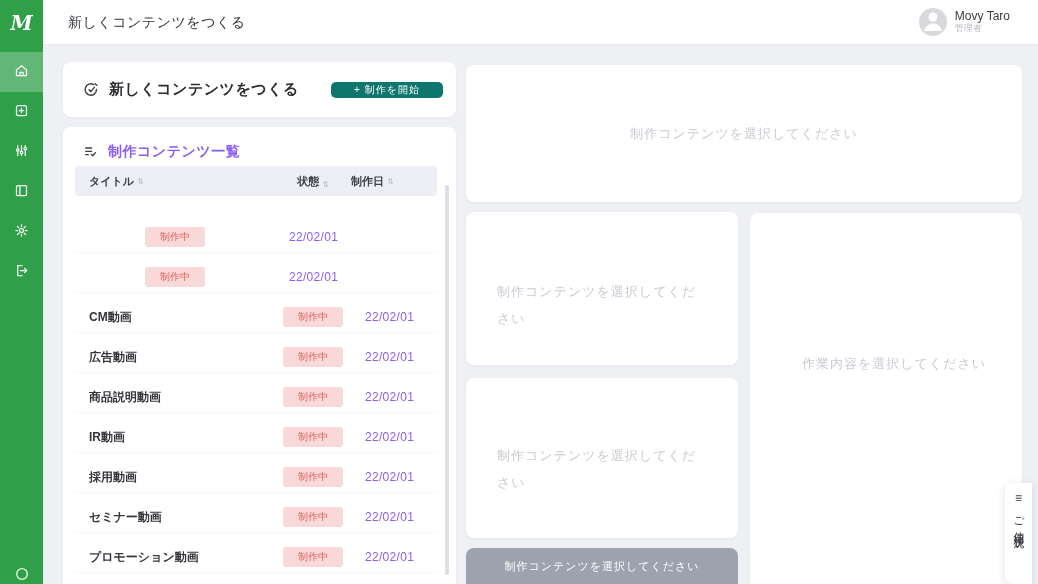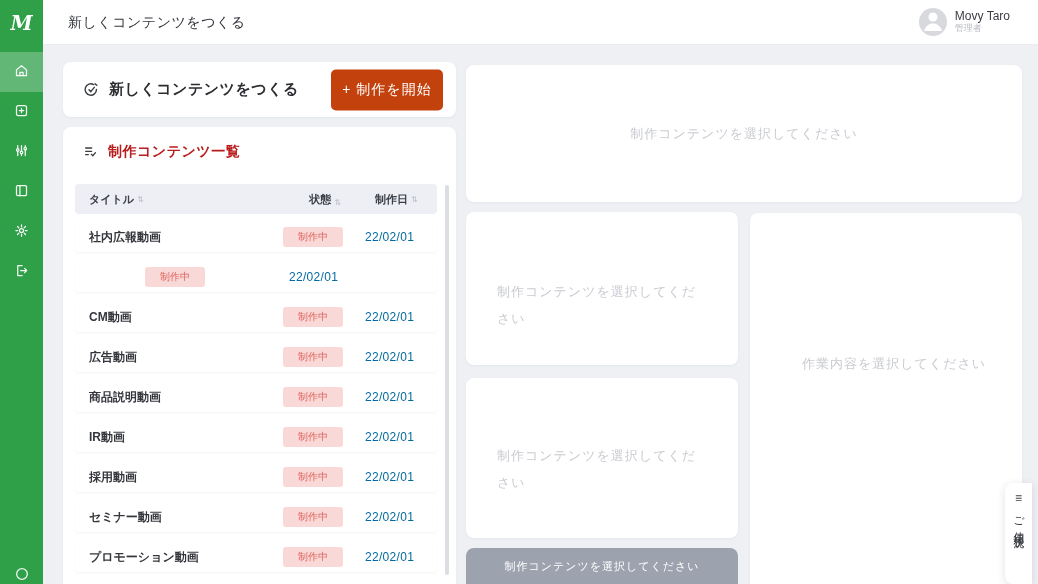--- a/index.html
+++ b/index.html
@@ -28,42 +28,42 @@
   .user-role { font-size:9px; color:#b8bbc1; line-height:11px; }
 
   
   .card { position:absolute; background:#fff; border-radius:8px; box-shadow:0 1px 3px rgba(40,50,70,.05); }
 
   
   .create-card { left:63px; top:62px; width:393px; height:55px; display:flex; align-items:center; padding-left:20px; }
   .create-card .ttl-icon { margin-right:9px; display:flex; }
   .create-title { font-size:15px; font-weight:700; color:#2b2d31; letter-spacing:.5px; }
   .start-btn { position:absolute; right:13px; top:50%; transform:translateY(-50%);
-               width:112px; height:41px; background:#c2410c; color:#fff; border:none; border-radius:5px;
-               font-size:14px; letter-spacing:1px; cursor:pointer; font-family:inherit; }
+               width:112px; height:16px; background:#0f766e; color:#fff; border:none; border-radius:5px;
+               font-size:10px; letter-spacing:1px; cursor:pointer; font-family:inherit; }
 
   
   .list-card { left:63px; top:127px; width:393px; height:470px; }
   .list-head { display:flex; align-items:center; padding:16px 0 0 20px; }
   .list-head .ttl-icon { margin-right:9px; display:flex; }
-  .list-title { font-size:14px; font-weight:700; color:#b91c1c; letter-spacing:.5px; }
-  .thead { position:absolute; left:12px; top:57px; width:362px; height:30px; background:#edeff5; border-radius:4px;
+  .list-title { font-size:14px; font-weight:700; color:#8b5cf6; letter-spacing:.5px; }
+  .thead { position:absolute; left:12px; top:39px; width:362px; height:30px; background:#edeff5; border-radius:4px;
            display:grid; grid-template-columns:200px 76px 86px; align-items:center;
-           font-size:11px; font-weight:700; color:#3c4049;gap:12px; }
+           font-size:11px; font-weight:700; color:#3c4049; }
   .th { display:flex; align-items:center; gap:3px; cursor:pointer; }
   .th.c-title { padding-left:14px; }
   .th.c-status { justify-content:center;align-items:flex-end; }
   .sort { font-size:8px; color:#b9bdc7; font-weight:400; }
   .tbody { position:absolute; left:12px; top:95px; width:362px; }
   .trow { height:30px; margin-bottom:10px; display:grid; grid-template-columns:200px 76px 86px; align-items:center;
           background:#fff; border-radius:4px; box-shadow:0 1px 2px rgba(40,50,70,.05); cursor:pointer; }
   .row-title { padding-left:14px; font-size:12px; font-weight:700; color:#35373c; }
   .row-status { display:flex; justify-content:center; }
   .badge { background:#f9d9d7; color:#e0625c; font-size:10px; padding:3px 0; width:60px; text-align:center; border-radius:3px; }
-  .row-date { font-size:12px; color:#0369a1; padding-left:14px; letter-spacing:.3px; }
+  .row-date { font-size:12px; color:#8b5cf6; padding-left:14px; letter-spacing:.3px; }
   .scroll-thumb { position:absolute; right:7px; top:58px; width:4px; height:390px; background:#dcdee3; border-radius:2px; cursor:pointer; }
 
   
   .ph-text { color:#c9cbd1; font-size:13px; letter-spacing:1px; }
   .ph-a { left:466px; top:65px; width:556px; height:137px; display:flex; align-items:center; justify-content:center; }
   .ph-b { left:466px; top:212px; width:272px; height:153px; }
   .ph-c { left:466px; top:378px; width:272px; height:160px; }
   .ph-b .ph-wrap { width:210px; margin:66px auto 0; line-height:2.1; }
   .ph-c .ph-wrap { width:210px; margin:64px auto 0; line-height:2.1; }
   .ph-d { left:750px; top:213px; width:272px; height:380px; }
@@ -200,21 +200,20 @@
         <span class="sort">⇅</span>
       </div>
       <div class="th">
         <span>制作日</span>
         <span class="sort">⇅</span>
       </div>
     </div>
 
     <div class="tbody">
       <div class="trow">
-        <span class="row-title">社内広報動画</span>
         <span class="row-status">
             <span class="badge">制作中</span>
           </span>
         <span class="row-date">22/02/01</span>
       </div>
       <div class="trow">
         <span class="row-status">
             <span class="badge">制作中</span>
           </span>
         <span class="row-date">22/02/01</span>

